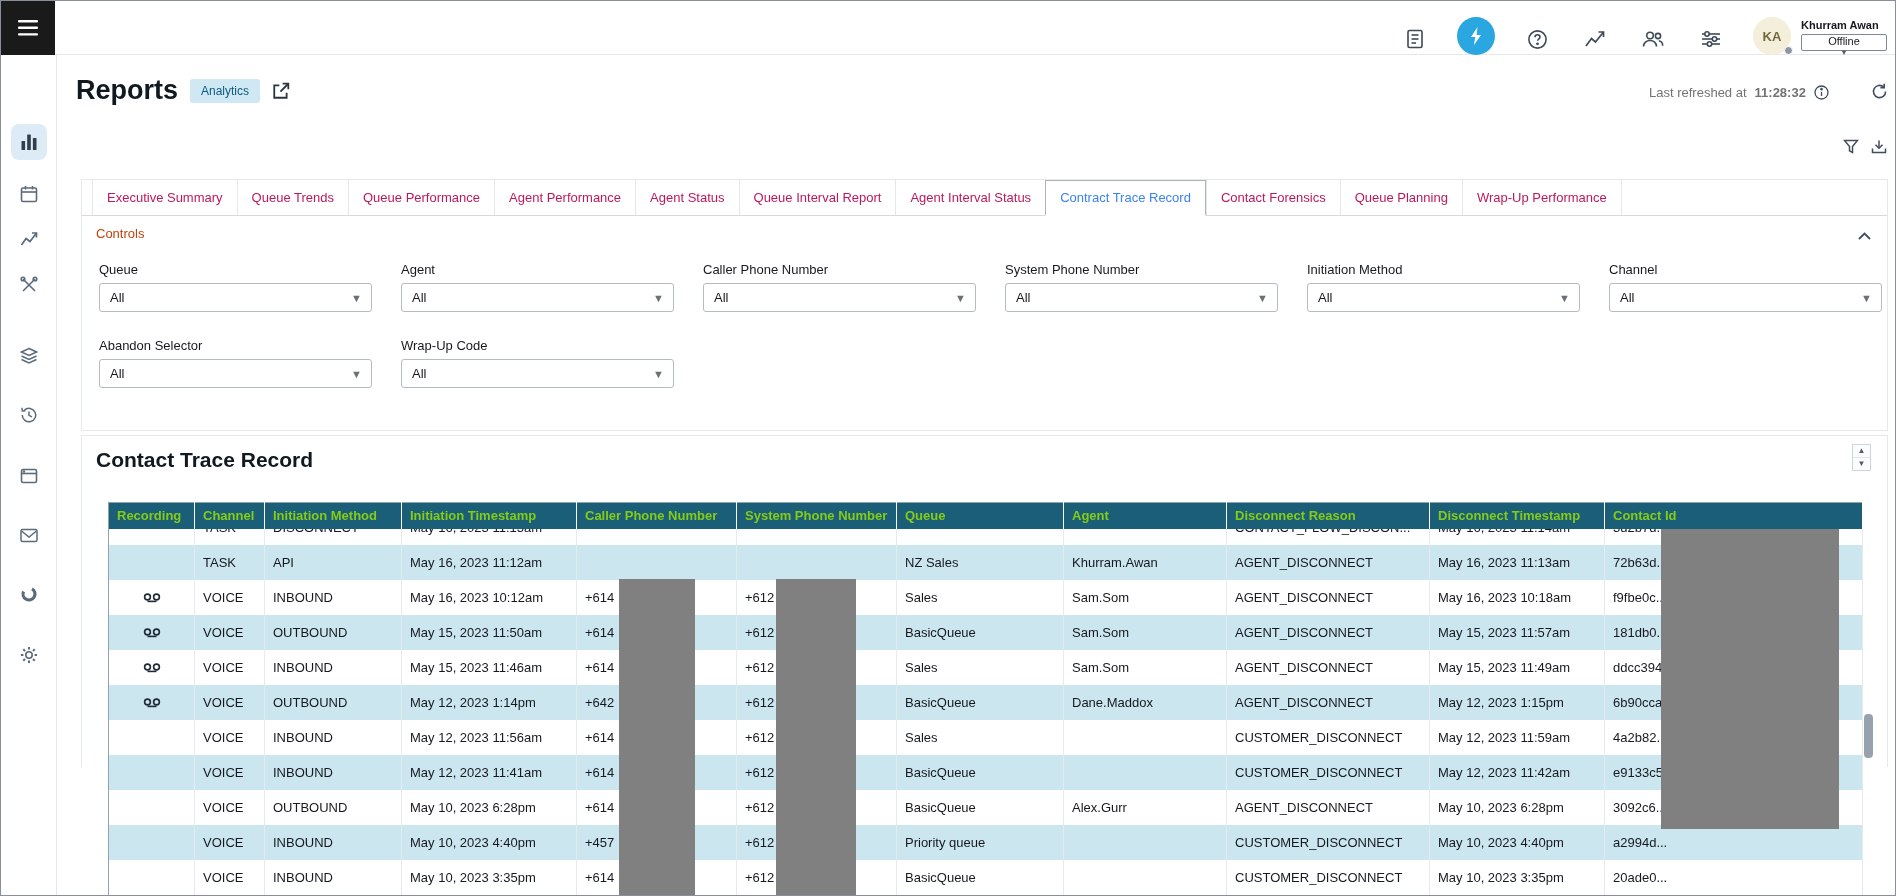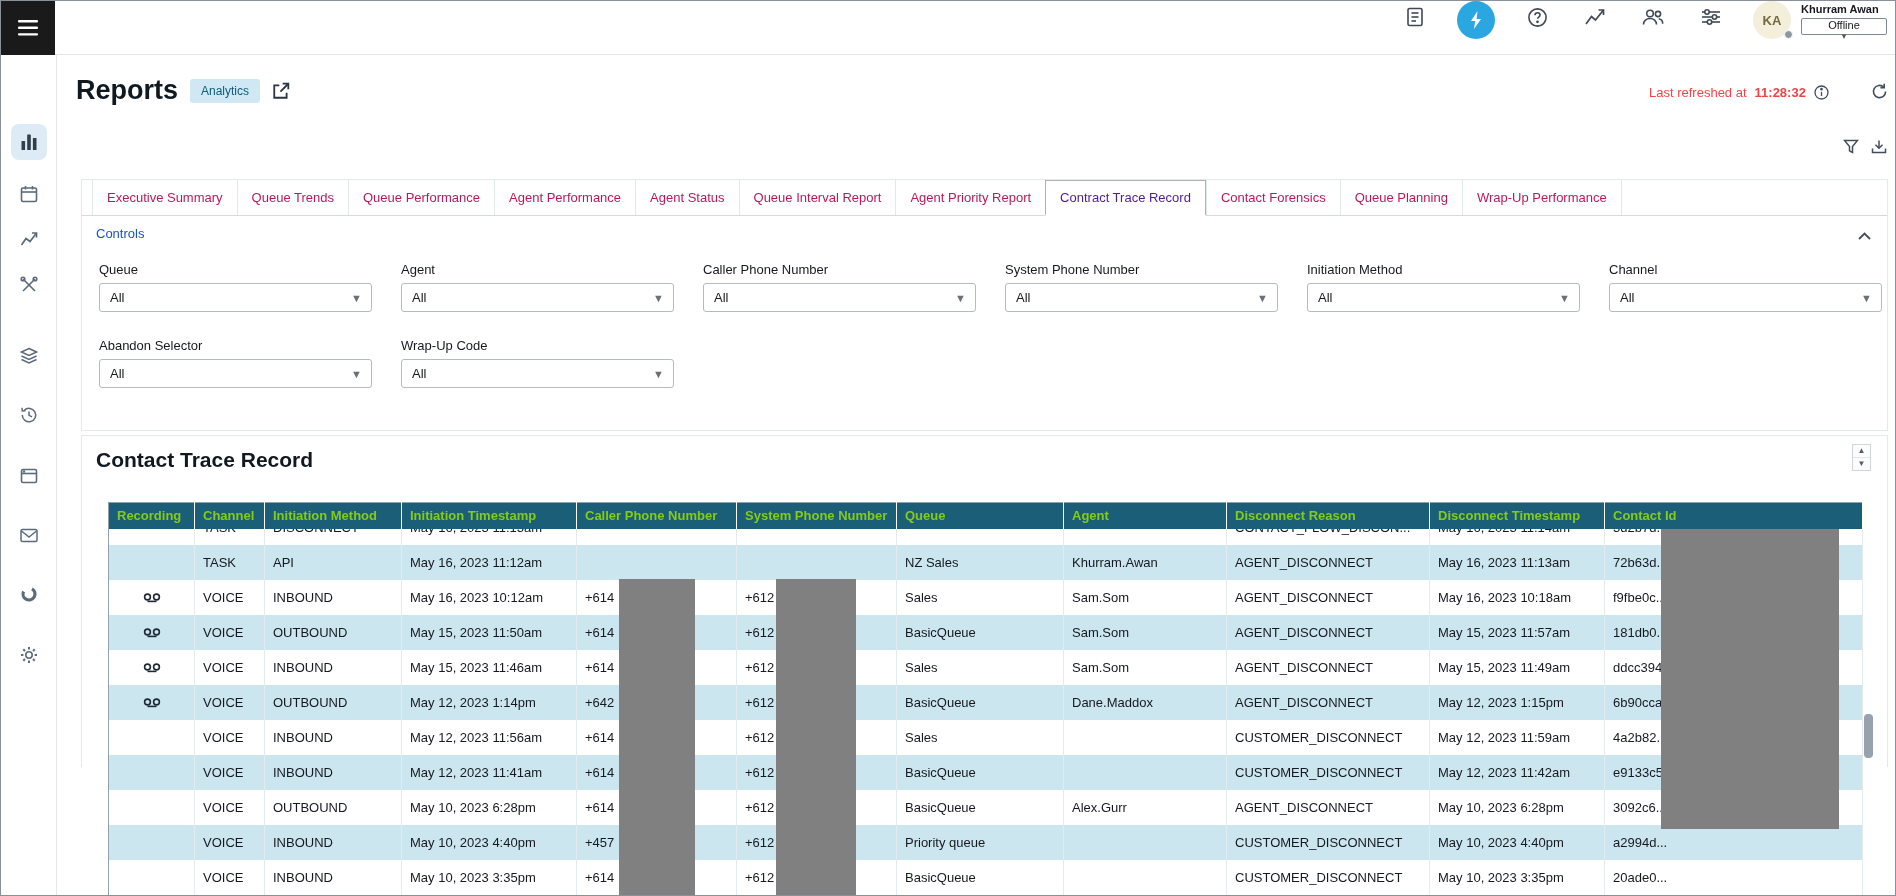--- a/index.html
+++ b/index.html
@@ -3,61 +3,61 @@
 <meta charset="utf-8">
 <style>
   * { box-sizing: border-box; margin: 0; padding: 0; }
   html,body { width:1896px; height:896px; }
   body { font-family:"Liberation Sans", sans-serif; background:#fff; }
   #app { position:relative; width:1896px; height:896px; overflow:hidden; background:#fff; border:1px solid #8a9099; }
 
   
   .topbar { position:absolute; left:0; top:0; width:100%; height:54px; background:#fff; border-bottom:1px solid #e5e7eb; z-index:8; }
   .menu-btn { position:absolute; left:0; top:0; width:54px; height:54px; background:#1a1a1a; display:flex; align-items:center; justify-content:center; cursor:pointer; }
-  .topbar-right { position:absolute; right:8px; top:0; height:54px; display:flex; align-items:flex-start; gap:26px; }
+  .topbar-right { position:absolute; right:8px; top:0; height:54px; display:flex; align-items:flex-end; gap:26px; }
   .tb-icon { width:32px; height:32px; display:flex; align-items:center; justify-content:center; color:#3f4a56; cursor:pointer; }
   .tb-icon.flash { width:38px; height:38px; border-radius:50%; background:#2aa7e0; color:#fff; }
   .user-chip { display:flex; align-items:flex-start; gap:10px; }
   .avatar { position:relative; width:38px; height:38px; border-radius:50%; background:#f4efdb; color:#76693f; font-size:13px; font-weight:700; display:flex; align-items:center; justify-content:center; cursor:pointer; }
   .avatar .status-dot { position:absolute; right:-2px; bottom:0; width:9px; height:9px; border-radius:50%; background:#8d97a1; border:1.5px solid #fff; }
   .user-meta { display:flex; flex-direction:column; gap:3px; padding-top:2px; }
   .user-name { font-size:11px; font-weight:700; color:#16191f; white-space:nowrap; }
   .status-select { width:86px; height:17px; border:1px solid #7d8998; border-radius:2px; background:#fff; font-size:11px; color:#16191f; display:flex; align-items:center; justify-content:space-between; padding:0 4px; cursor:pointer;flex-direction:column; }
   .status-select .chev { font-size:9px; color:#545b64; }
 
   
   .sidebar { position:absolute; left:0; top:54px; width:56px; height:842px; background:#fff; border-right:1px solid #e5e7eb; z-index:8; }
   .side-icon { position:absolute; left:10px; width:36px; height:36px; display:flex; align-items:center; justify-content:center; border-radius:8px; cursor:pointer; color:#5b6b7c; }
   .side-icon.active { background:#dcebf5; color:#2f3e4d; }
 
   
   .page-title-row { position:absolute; left:75px; top:74px; display:flex; align-items:center; gap:12px; z-index:2; }
   .page-title { font-size:27px; font-weight:700; color:#101820; }
   .badge { background:#cfe8f4; color:#0d5c7d; font-size:12px; padding:5px 11px; border-radius:3px; cursor:pointer; }
   .ext-link { color:#2b3542; cursor:pointer; display:flex; }
-  .last-refreshed { position:absolute; left:1648px; top:84px; display:flex; gap:8px; align-items:center; font-size:13px; color:#ef4444; }
+  .last-refreshed { position:absolute; left:1648px; top:84px; display:flex; gap:8px; align-items:center; font-size:13px; color:#737373; }
   .last-refreshed b { font-weight:700; }
   .icon-btn { color:#414d5c; cursor:pointer; display:flex; }
   .sync-btn { position:absolute; left:1870px; top:82px; }
   .filter-btn { position:absolute; left:1842px; top:138px; }
   .download-btn { position:absolute; left:1870px; top:138px; }
 
   
   .card { position:absolute; left:80px; width:1807px; background:#fff; border:1px solid #e4e9ec; }
   #card-controls { top:178px; height:252px; }
   #card-table { top:434px; height:332px; border-bottom:none; }
 
   
   .tabbar { display:flex; align-items:stretch; height:36px; border-bottom:1px solid #d5dbdb; padding-left:10px; }
   .tab { display:flex; align-items:center; padding:0 14px; font-size:13px; color:#be185d; border-left:1px solid #e3e8ea; cursor:pointer; white-space:nowrap; }
   .tab:last-child { border-right:1px solid #e3e8ea; }
-  .tab.active { background:#fff; border:1px solid #a9b4b8; border-bottom:2px solid #fff; margin-bottom:-1px; color:#4c1d95; }
+  .tab.active { background:#fff; border:1px solid #a9b4b8; border-bottom:2px solid #fff; margin-bottom:-1px; color:#3b82f6; }
 
   
-  .controls-title { position:absolute; left:14px; top:46px; font-size:13px; color:#1d4ed8; }
+  .controls-title { position:absolute; left:14px; top:46px; font-size:13px; color:#c2410c; }
   .controls-chevron { position:absolute; right:16px; top:46px; cursor:pointer; color:#414d5c; }
   .filters-grid { position:absolute; left:17px; top:82px; display:grid; grid-template-columns:repeat(6,273px); column-gap:29px; row-gap:26px; }
   .filter-field .flabel { font-size:13px; color:#16191f; margin-bottom:6px; }
   .fcontrol { height:29px; border:1px solid #b3bcc2; border-radius:3px; background:#fff; display:flex; align-items:center; padding:0 10px; font-size:13px; color:#16191f; position:relative; cursor:pointer; }
   .fcontrol .chev { position:absolute; right:9px; color:#687078; font-size:11px; }
 
   
   .table-title { position:absolute; left:14px; top:12px; font-size:21px; font-weight:700; color:#101820; }
   .spinner { position:absolute; right:16px; top:8px; width:19px; height:27px; border:1px solid #cfd6da; background:#fbfcfd; display:flex; flex-direction:column; }
   .spinner div { flex:1; display:flex; align-items:center; justify-content:center; font-size:8px; color:#545b64; cursor:pointer; line-height:1; }
@@ -279,21 +279,21 @@
   </span>
 
   <div class="card" id="card-controls">
     <div class="tabbar">
         <div class="tab">Executive Summary</div>
         <div class="tab">Queue Trends</div>
         <div class="tab">Queue Performance</div>
         <div class="tab">Agent Performance</div>
         <div class="tab">Agent Status</div>
         <div class="tab">Queue Interval Report</div>
-        <div class="tab">Agent Priority Report</div>
+        <div class="tab">Agent Interval Status</div>
         <div class="tab active">Contract Trace Record</div>
         <div class="tab">Contact Forensics</div>
         <div class="tab">Queue Planning</div>
         <div class="tab">Wrap-Up Performance</div>
       </div>
     <div class="controls-title">Controls</div>
     <span class="controls-chevron">
       <svg width="13" height="8" viewBox="0 0 13 8" fill="none" stroke="currentColor" stroke-width="1.8">
           <polyline points="1,7 6.5,1.5 12,7"></polyline>
         </svg>

